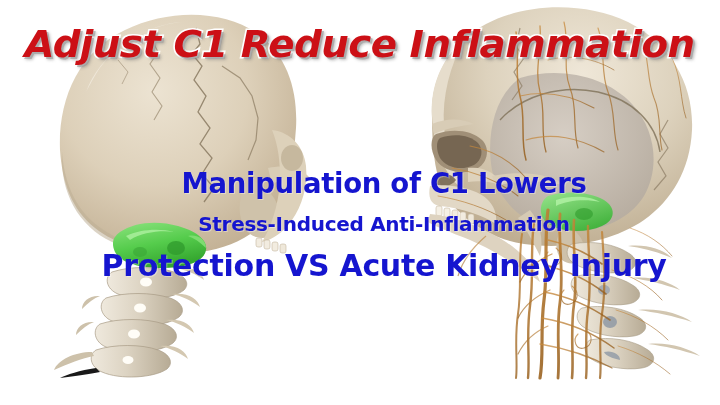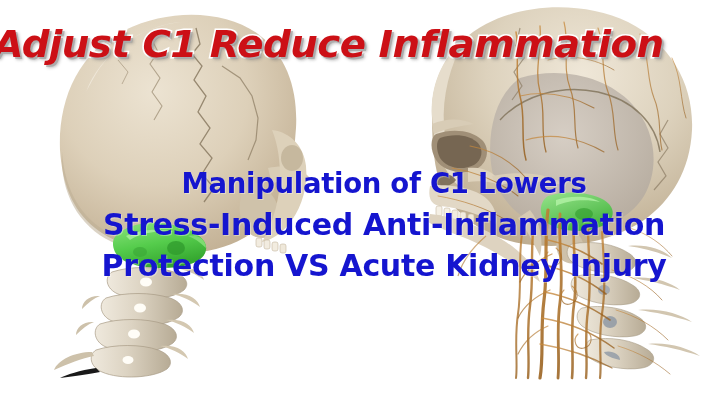--- a/index.html
+++ b/index.html
@@ -25,21 +25,21 @@
     width: 720px; height: 405px;
     pointer-events: none;
   }
 
   
   .title-band {
     position: absolute;
     left: 0;
     top: 22px;
     width: 720px;
-    text-align: left;
+    text-align: center;
     z-index: 40;
   }
   .title-text {
     display: inline-block;
     font-family: "DejaVu Sans", sans-serif;
     font-weight: bold;
     font-style: italic;
     font-size: 38px;
     line-height: 44px;
     letter-spacing: -0.5px;
@@ -67,21 +67,21 @@
     font-weight: bold;
     font-size: 28px;
     line-height: 41px;
     color: #1515cf;
     white-space: nowrap;
     text-shadow: 1px 1px 0 rgba(255,255,255,0.35);
     letter-spacing: -0.3px;
     padding-left: 48px;
   }
   .body-line.l1 { font-size: 27.5px; }
-  .body-line.l2 { font-size: 30px; }
+  .body-line.l2 { font-size: 20px; }
   .body-line.l3 { font-size: 30px; }
 </style>
 </head>
 <body>
 
 <div id="stage">
 
   <svg class="art-layer" viewBox="0 0 720 405" width="720" height="405" xmlns="http://www.w3.org/2000/svg">
     <defs>
       <radialGradient id="cranL" cx="40%" cy="32%" r="72%">

